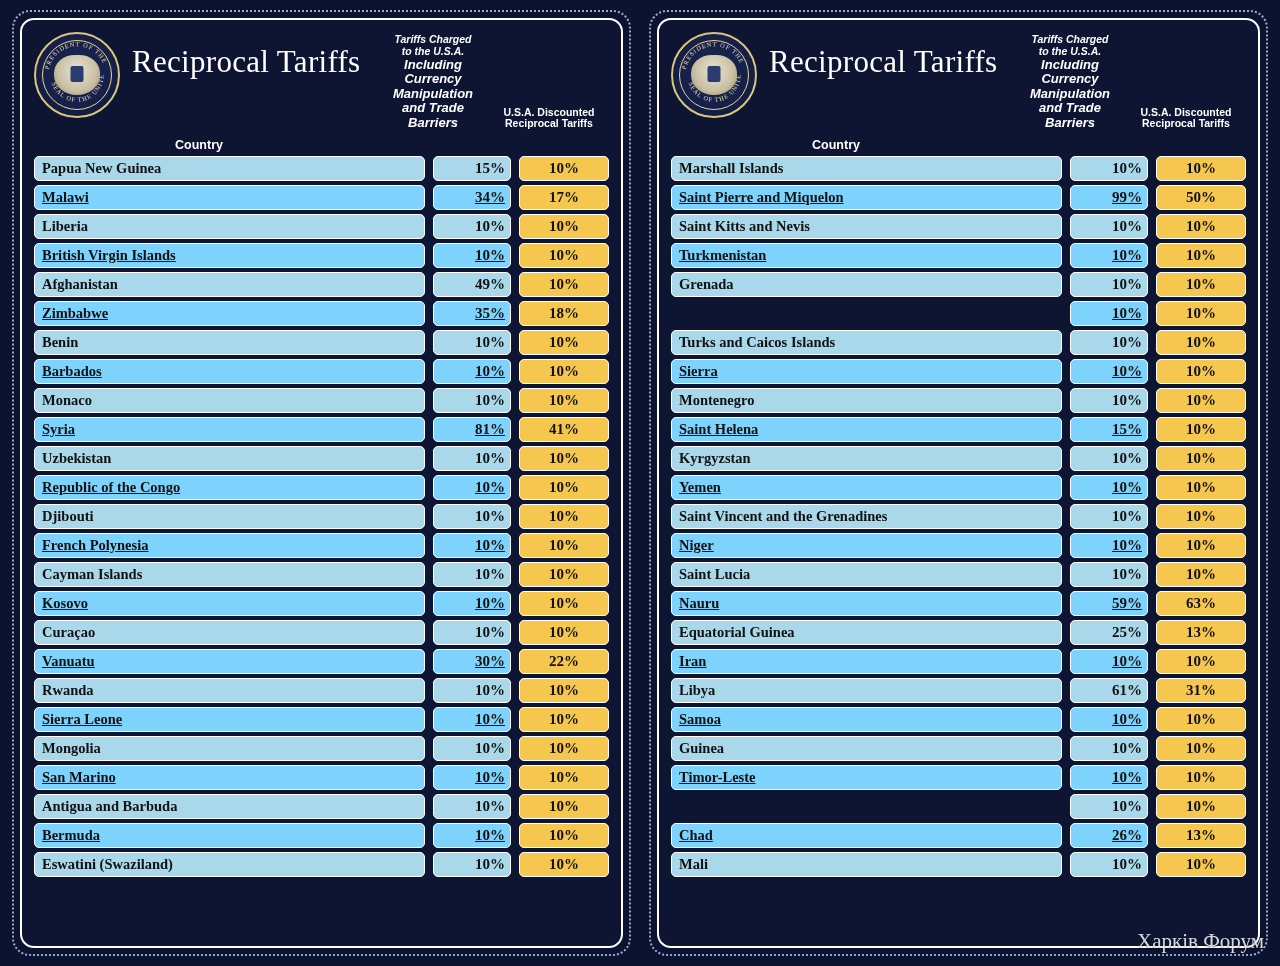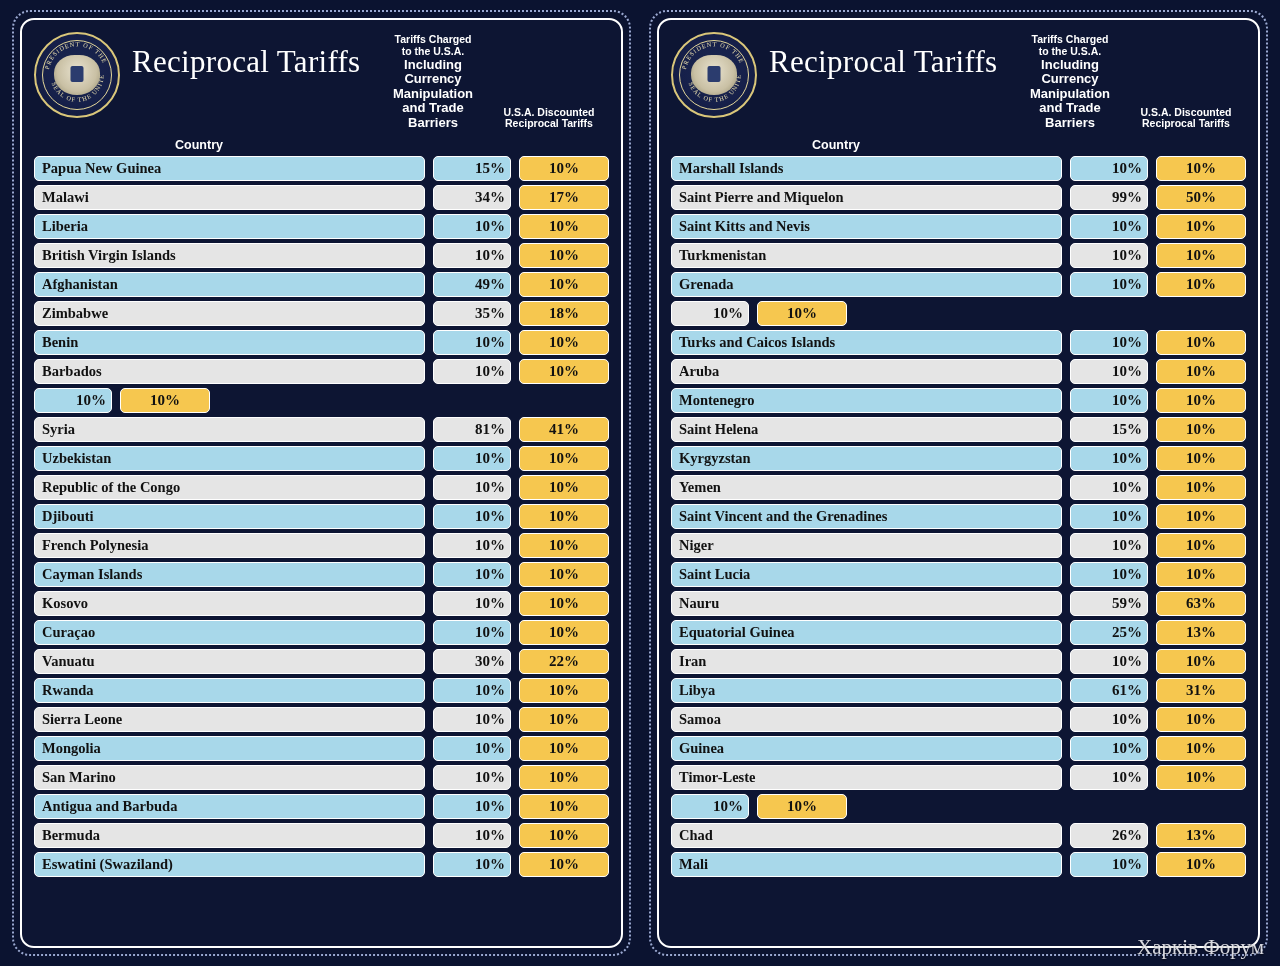--- a/index.html
+++ b/index.html
@@ -109,21 +109,21 @@
     top: 4px;
     display: flex;
     align-items: flex-end;
     gap: 8px;
   }
   .ch {
     color: #ffffff;
     text-align: center;
     line-height: 1.12;
   }
-  .ch1 { width: 104px; }
+  .ch1 { width: 104px; font-style: italic; }
   .ch2 { width: 112px; }
   .ch .big { font-size: 10.5px; font-weight: bold; }
   .ch .small { font-size: 13px; font-weight: bold; }
   .country-head {
     color: #ffffff;
     font-size: 12.5px;
     font-weight: bold;
     text-align: center;
     margin-top: 16px;
     margin-bottom: 4px;
@@ -131,20 +131,21 @@
   .rows {
     display: flex;
     flex-direction: column;
     gap: 4px;
   }
   .row {
     display: flex;
     align-items: center;
     gap: 8px;
     height: 25px;
+    justify-content: flex-end;
   }
   .cell {
     border: 1.5px solid #ffffff;
     border-radius: 5px;
     box-sizing: border-box;
     height: 25px;
     display: flex;
     align-items: center;
     color: #111111;
     font-weight: bold;
@@ -164,25 +165,25 @@
     padding-left: 36px;
   }
   .c-disc {
     width: 90px;
     justify-content: center;
     font-size: 15px;
     font-family: "Liberation Serif", serif;
     background: #f6c74f;
   }
   .blue .c-country, .blue .c-tariff { background: #a8d8ea; }
-  .white .c-country, .white .c-tariff { background: #e5e5e5; }
+  .white .c-country, .white .c-tariff { background: #7dd3fc; text-decoration: underline; }
   .watermark {
     position: absolute;
     right: 16px;
-    bottom: 6px;
+    bottom: 12px;
     color: #e9e9ee;
     font-family: "Liberation Serif", serif;
     font-size: 21px;
     opacity: .92;
     text-shadow: 0 1px 2px rgba(0,0,0,.6);
   }
 </style>
 </head>
 <body>
 
@@ -258,20 +259,21 @@
             <div class="cell c-country">Benin</div>
             <div class="cell c-tariff">10%</div>
             <div class="cell c-disc">10%</div>
           </div>
           <div class="row white">
             <div class="cell c-country">Barbados</div>
             <div class="cell c-tariff">10%</div>
             <div class="cell c-disc">10%</div>
           </div>
           <div class="row blue">
+            <div class="cell c-country">Monaco</div>
             <div class="cell c-tariff">10%</div>
             <div class="cell c-disc">10%</div>
           </div>
           <div class="row white">
             <div class="cell c-country">Syria</div>
             <div class="cell c-tariff">81%</div>
             <div class="cell c-disc">41%</div>
           </div>
           <div class="row blue">
             <div class="cell c-country">Uzbekistan</div>
@@ -416,21 +418,21 @@
           <div class="row white">
             <div class="cell c-tariff">10%</div>
             <div class="cell c-disc">10%</div>
           </div>
           <div class="row blue">
             <div class="cell c-country">Turks and Caicos Islands</div>
             <div class="cell c-tariff">10%</div>
             <div class="cell c-disc">10%</div>
           </div>
           <div class="row white">
-            <div class="cell c-country">Aruba</div>
+            <div class="cell c-country">Sierra</div>
             <div class="cell c-tariff">10%</div>
             <div class="cell c-disc">10%</div>
           </div>
           <div class="row blue">
             <div class="cell c-country">Montenegro</div>
             <div class="cell c-tariff">10%</div>
             <div class="cell c-disc">10%</div>
           </div>
           <div class="row white">
             <div class="cell c-country">Saint Helena</div>

